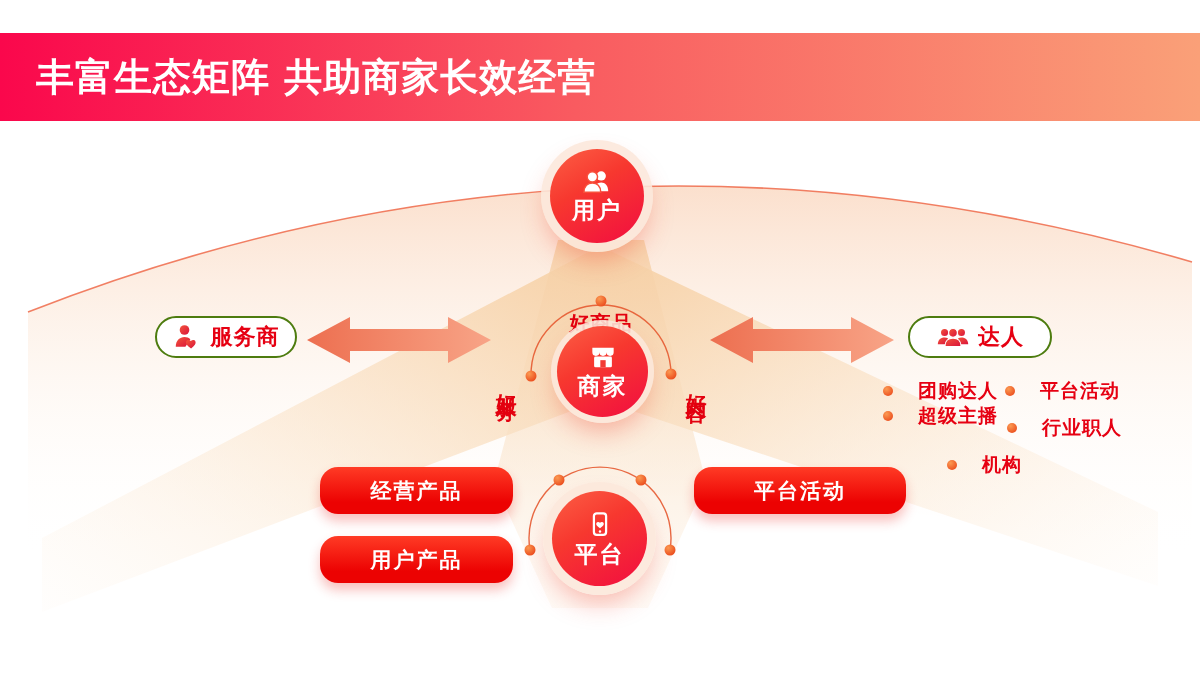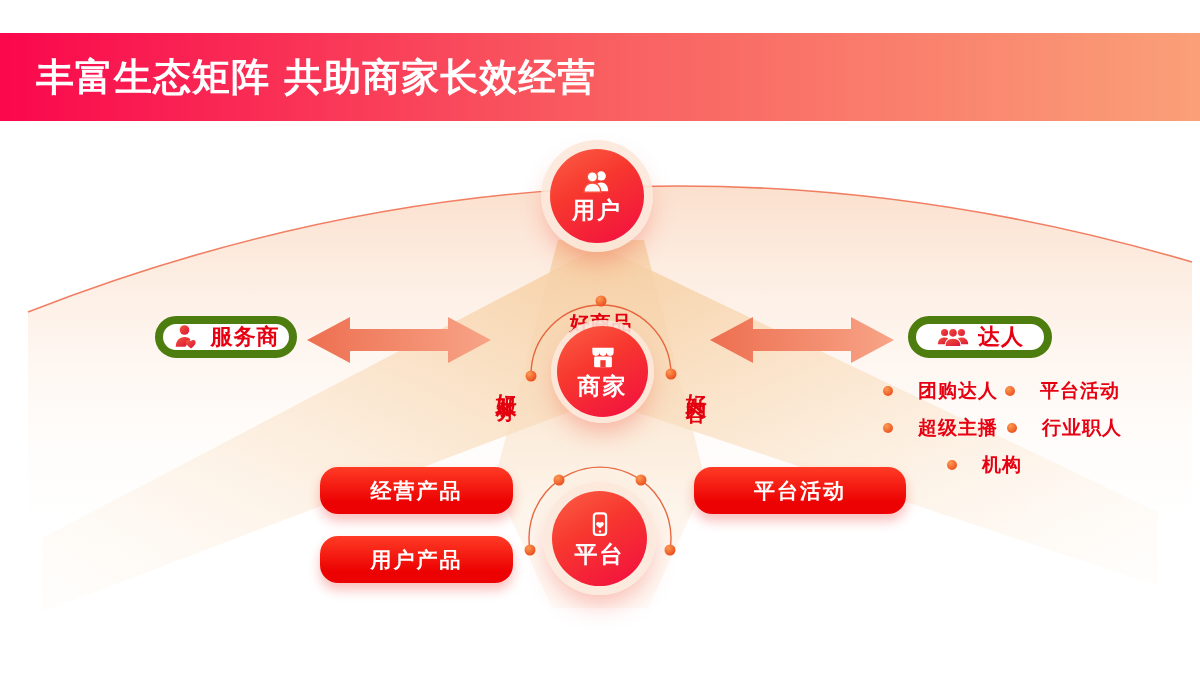--- a/index.html
+++ b/index.html
@@ -33,33 +33,33 @@
   .core-platform{width:95px;height:95px;}
 
   
   .vlabel{position:absolute;color:#e3000f;font-weight:bold;font-size:20px;margin-top:46px;}
   .lbl-product{left:557px;top:264px;width:88px;text-align:center;letter-spacing:1px;}
   .vertical{writing-mode:vertical-rl;letter-spacing:3px;font-size:21px;line-height:1;}
   .lbl-service{left:495px;top:332px;}
   .lbl-content{left:685px;top:332px;}
 
   
-  .outline-pill{position:absolute;height:42px;box-sizing:border-box;border:8px solid #4d7c0f;border-radius:22px;
+  .outline-pill{position:absolute;height:42px;box-sizing:border-box;border:2px solid #4d7c0f;border-radius:22px;
                 background:#fff;display:flex;align-items:center;justify-content:center;gap:8px;
                 color:#e60012;font-weight:bold;font-size:22px;letter-spacing:1px;}
   .pill-service{left:155px;top:316px;width:142px;}
   .pill-talent{left:908px;top:316px;width:144px;}
 
   
   .exp{position:absolute;display:flex;align-items:center;gap:25px;height:22px;
        color:#e60012;font-weight:bold;font-size:19px;letter-spacing:1px;}
   .exp .dot{width:10px;height:10px;border-radius:50%;
             background:radial-gradient(circle at 35% 30%,#fb9a52,#e83c12);flex:0 0 auto;}
   .exp1{left:883px;top:380px;}  .exp2{left:1005px;top:380px;}
-  .exp3{left:883px;top:417px;}  .exp4{left:1007px;top:417px;}
+  .exp3{left:883px;top:405px;}  .exp4{left:1007px;top:417px;}
   .exp5{left:947px;top:454px;}
 
   
   .red-pill{position:absolute;height:47px;border-radius:18px;
             background:linear-gradient(180deg,#ff3b25 0%,#ec0202 75%);
             box-shadow:0 7px 12px rgba(235,30,20,0.28);
             display:flex;align-items:center;justify-content:center;
             color:#fff;font-weight:bold;font-size:21px;letter-spacing:2px;}
   .rp1{left:320px;top:467px;width:193px;}
   .rp2{left:694px;top:467px;width:212px;}

